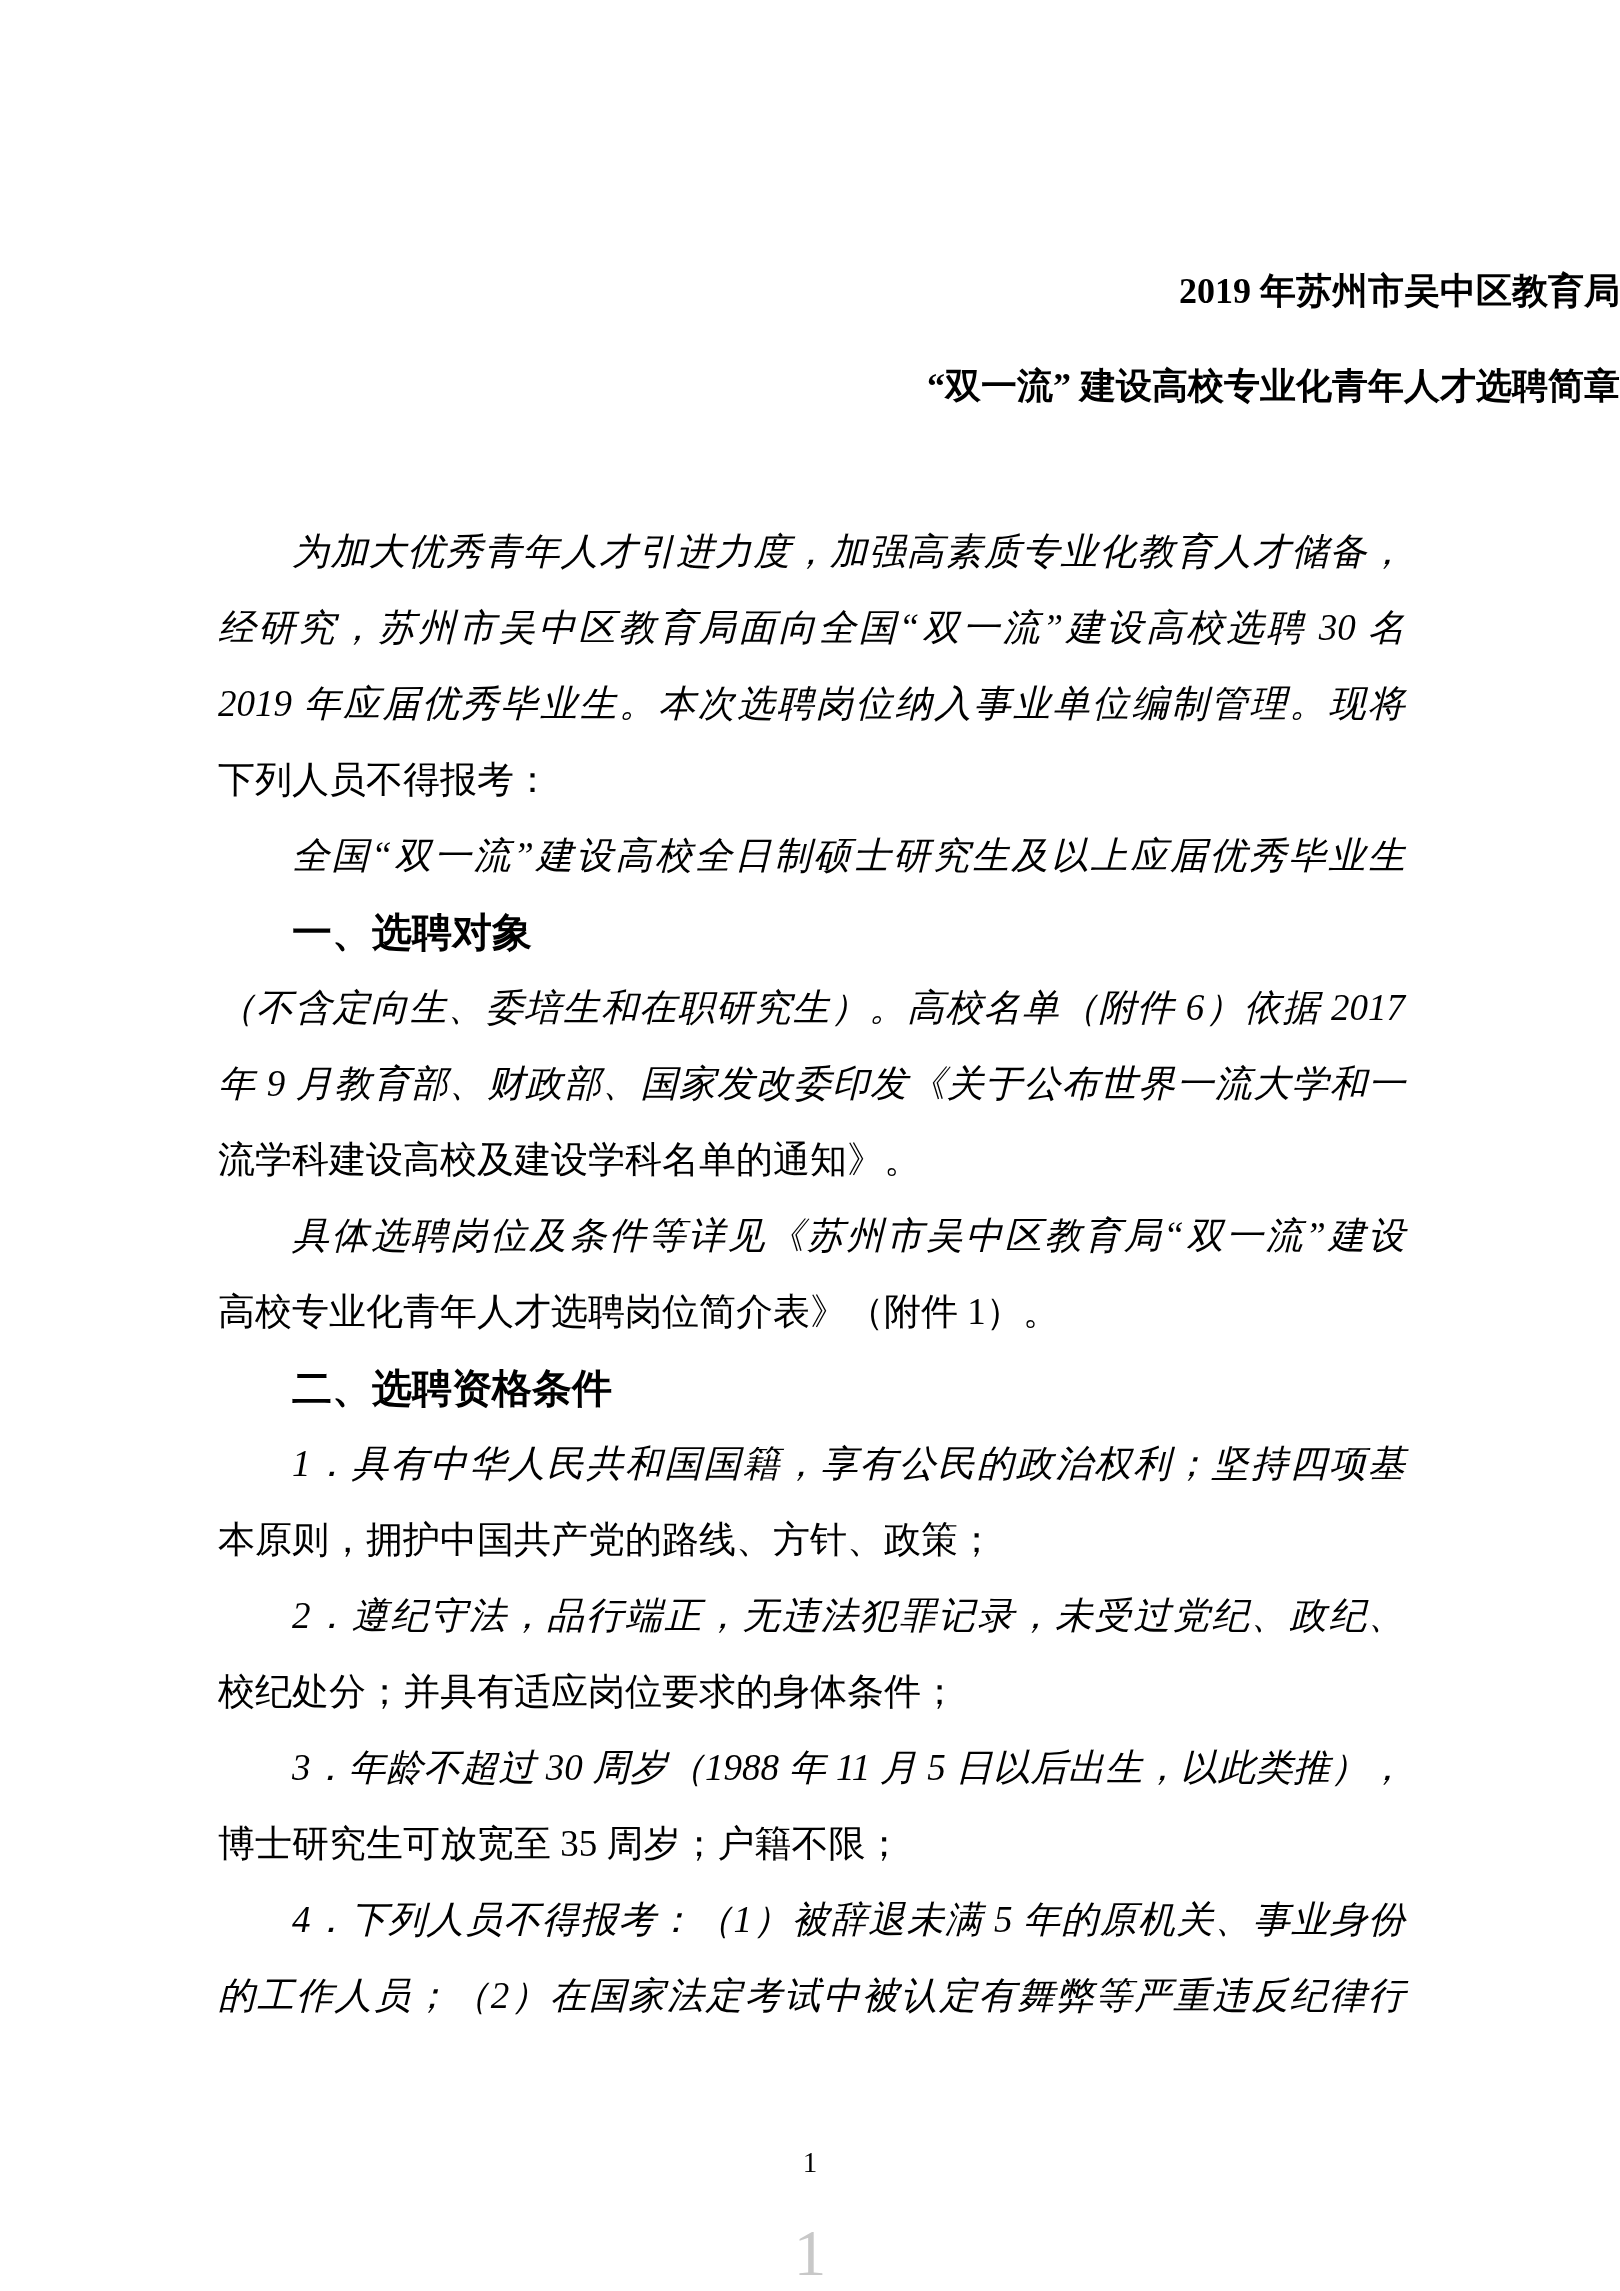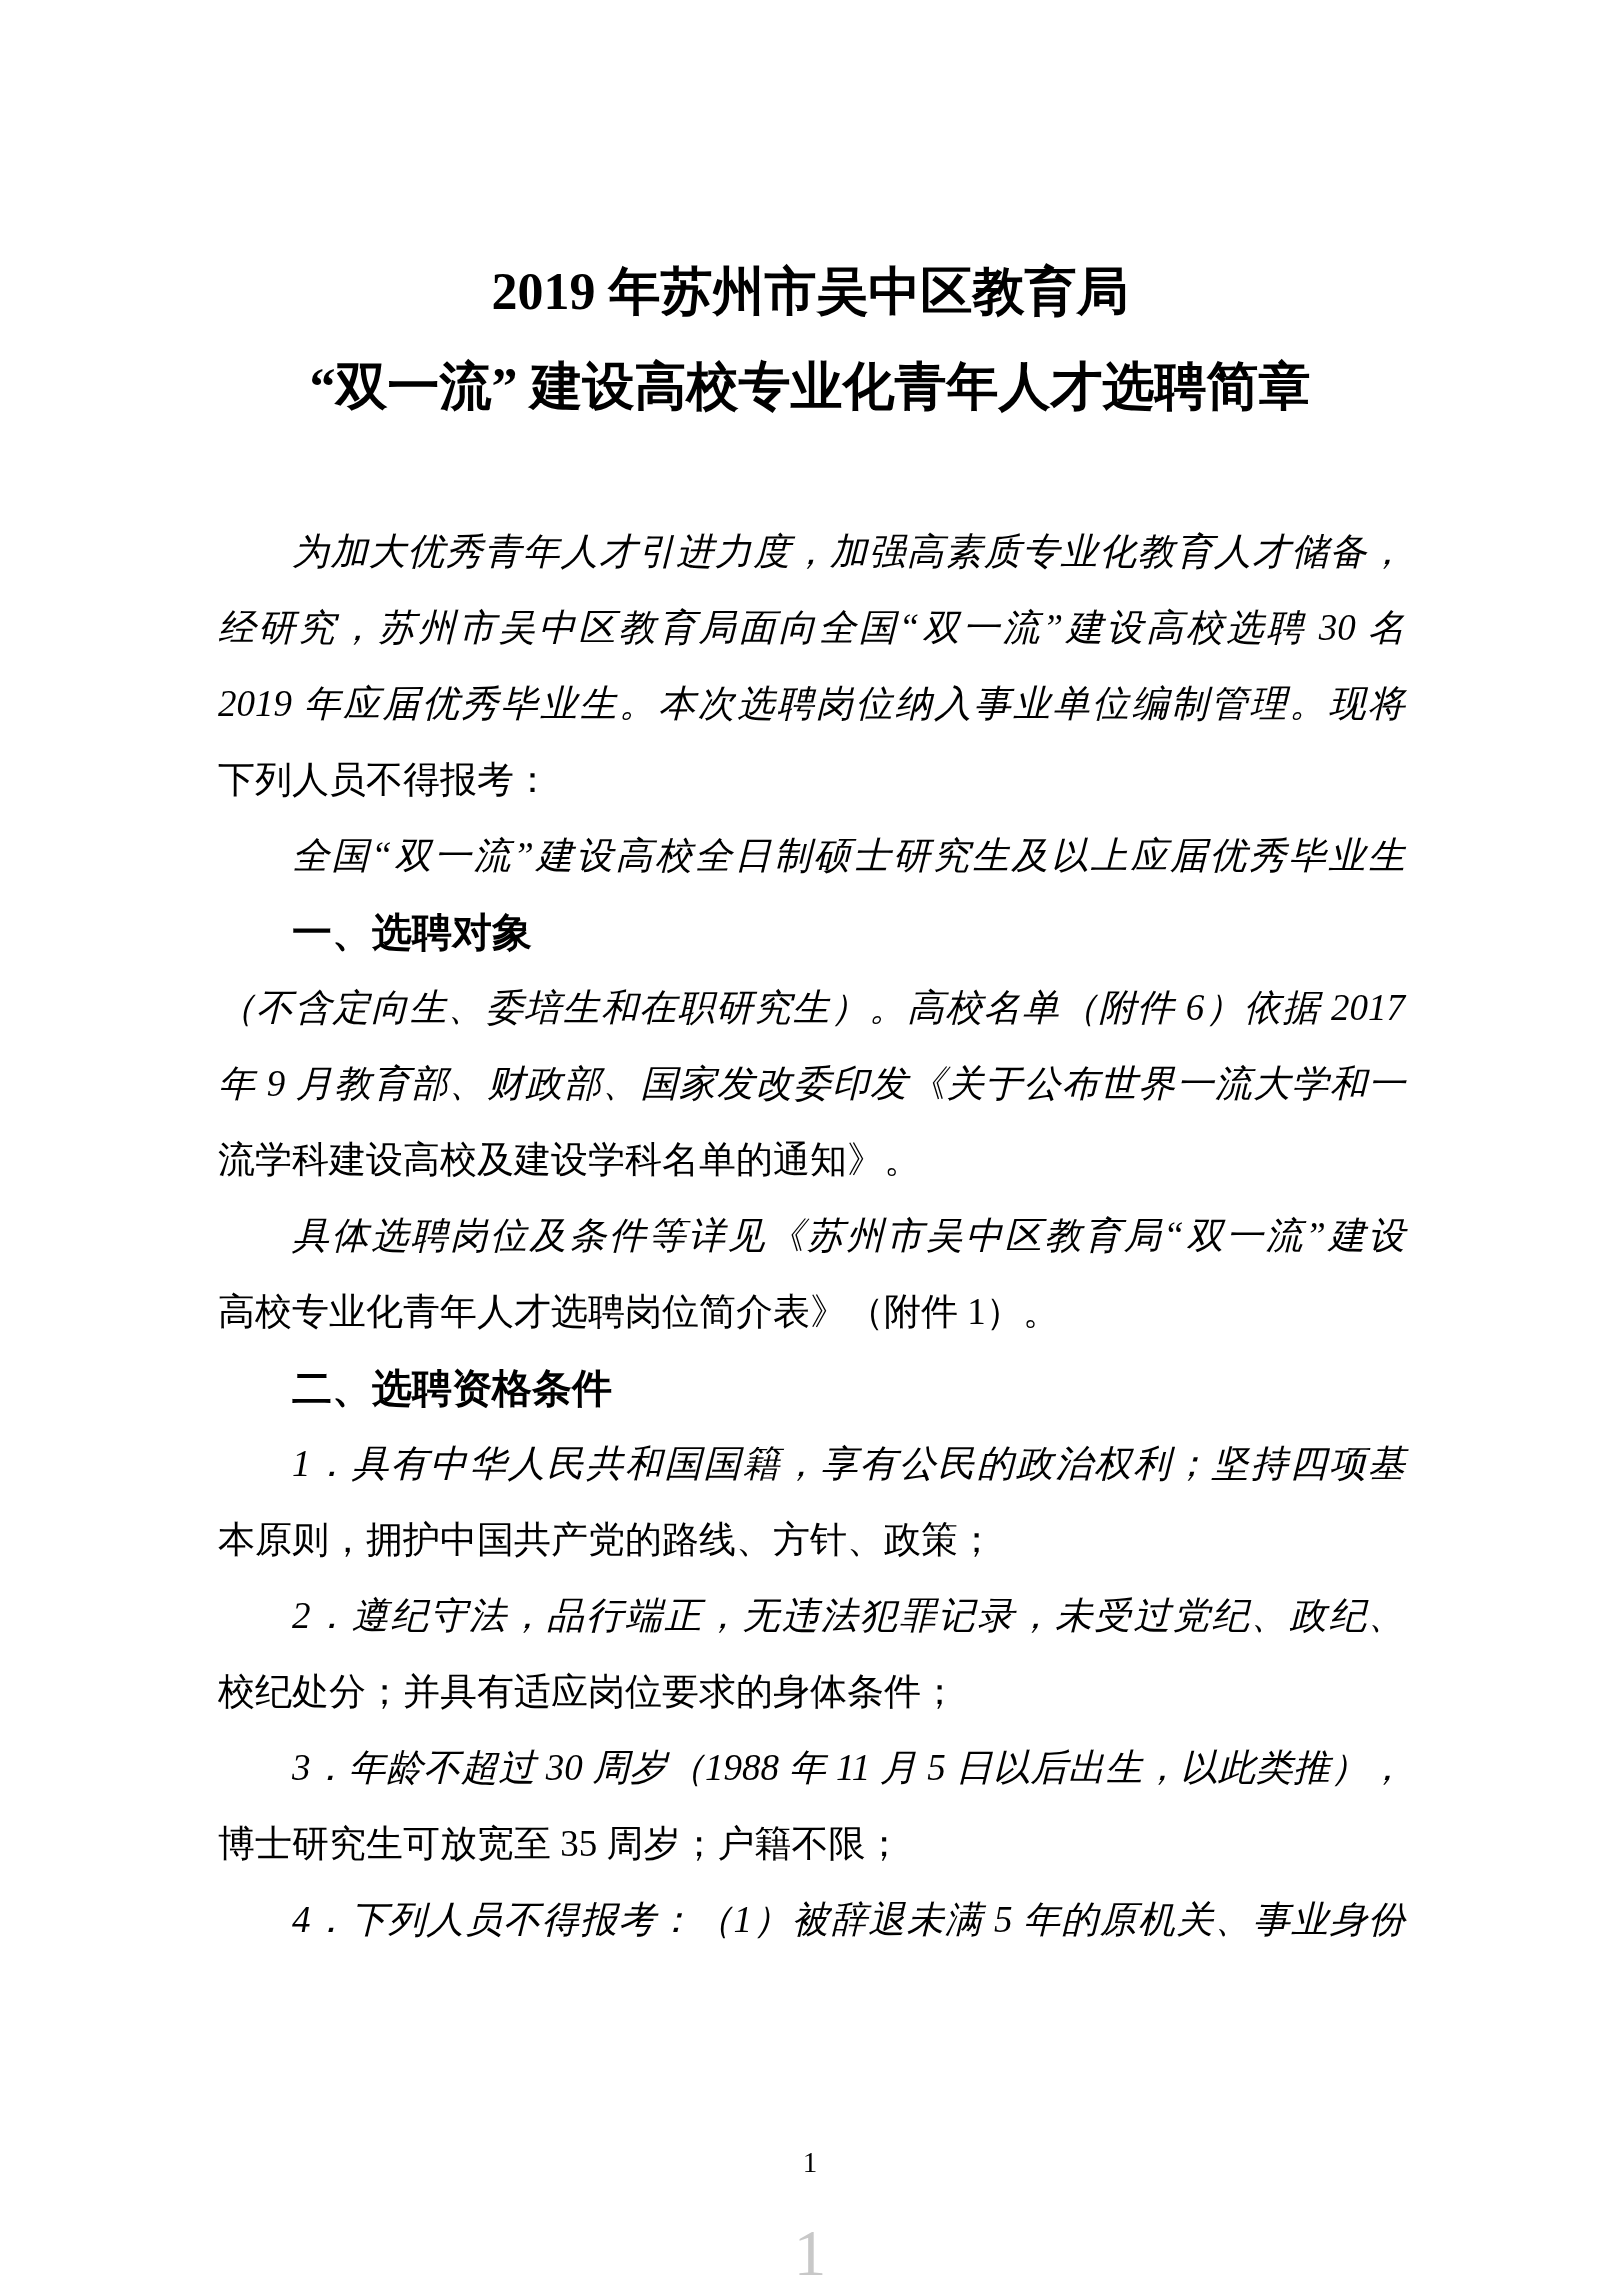--- a/index.html
+++ b/index.html
@@ -14,24 +14,24 @@
     background: #ffffff;
     overflow: hidden;
     color: #000000;
   }
   
   #title-block {
     position: absolute;
     top: 244px;
     left: 0;
     width: 1620px;
-    text-align: center;
+    text-align: right;
     font-family: "Liberation Serif", sans-serif;
     font-weight: bold;
-    font-size: 52px;
+    font-size: 36px;
     line-height: 95px;
     white-space: nowrap;
   }
   
   #document-body {
     position: absolute;
     top: 514px;
     left: 218px;
     width: 1187px;
     font-family: "Liberation Serif", serif;
@@ -102,20 +102,21 @@
       <div class="line indent fill">具体选聘岗位及条件等详见《苏州市吴中区教育局“双一流”建设</div>
       <div class="line">高校专业化青年人才选聘岗位简介表》（附件 1）。</div>
       <div class="line heading indent">二、选聘资格条件</div>
       <div class="line indent fill">1．具有中华人民共和国国籍，享有公民的政治权利；坚持四项基</div>
       <div class="line">本原则，拥护中国共产党的路线、方针、政策；</div>
       <div class="line indent fill">2．遵纪守法，品行端正，无违法犯罪记录，未受过党纪、政纪、</div>
       <div class="line">校纪处分；并具有适应岗位要求的身体条件；</div>
       <div class="line indent fill">3．年龄不超过 30 周岁（1988 年 11 月 5 日以后出生，以此类推），</div>
       <div class="line">博士研究生可放宽至 35 周岁；户籍不限；</div>
       <div class="line indent fill">4．下列人员不得报考：（1）被辞退未满 5 年的原机关、事业身份</div>
+      <div class="line fill">的工作人员；（2）在国家法定考试中被认定有舞弊等严重违反纪律行</div>
     </div>
 
   <div id="page-number">1</div>
 
   <div id="watermark-number">1</div>
 
 </div>
 
 
 </body></html>

